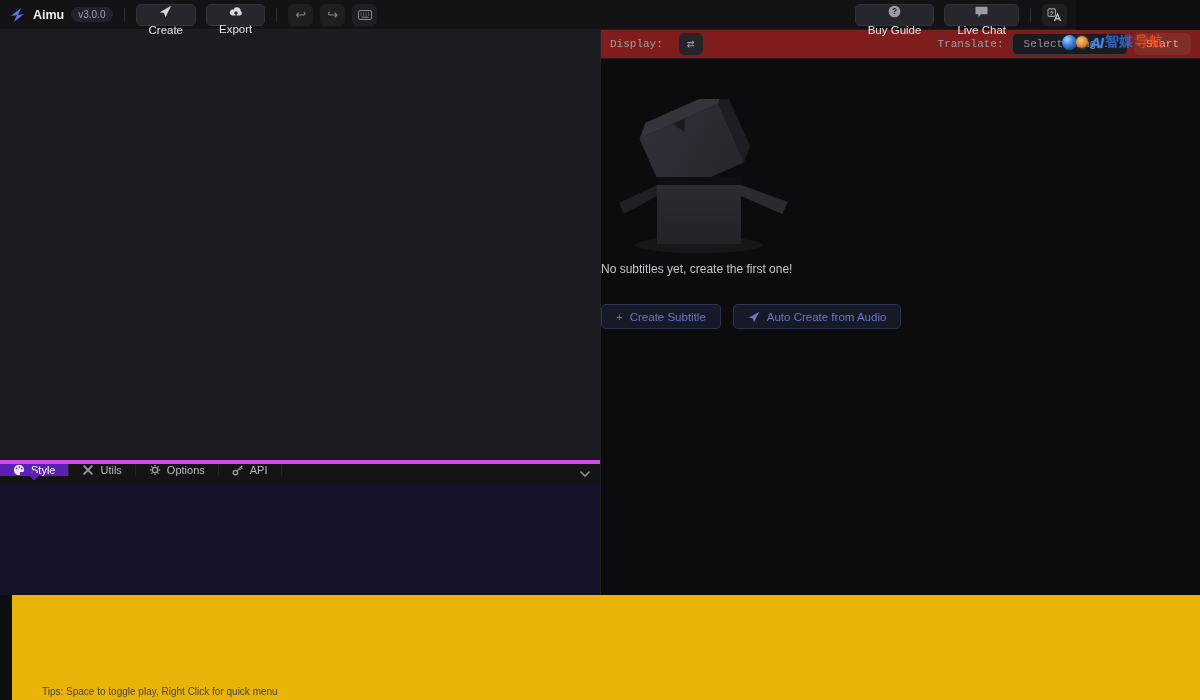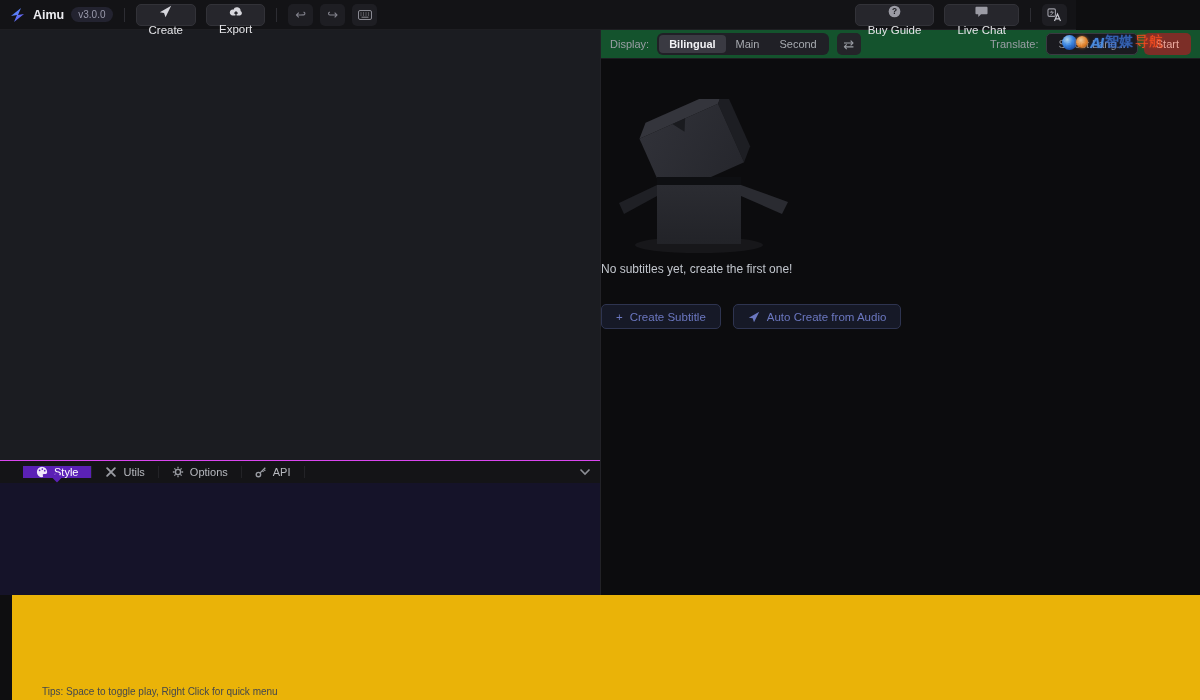--- a/index.html
+++ b/index.html
@@ -24,22 +24,22 @@
                 cursor:pointer; }
   .tb-iconbtn + .tb-iconbtn { margin-left:7px; }
   .tb-right { margin-left:auto; display:flex; align-items:center; }
   .tb-btn .ic, .ghost-btn .ic { display:flex; }
 
   
   .video-panel { position:absolute; top:30px; left:0; width:600px; height:430px;
                  background:#1b1c21; }
   .right-panel { position:absolute; top:30px; left:600px; width:600px; height:565px;
                  background:#0c0c0e; border-left:1px solid #222227; }
-  .right-header { height:29px; background:#14532d; border-bottom:1px solid #1d1d21;
-                  display:flex; align-items:center; padding:0 9px; }
+  .right-header { height:29px; background:#7f1d1d; border-bottom:1px solid #1d1d21;
+                  display:flex; align-items:center; padding:0 9px;font-family:Liberation Mono, monospace; }
   .hdr-label { font-size:11px; color:#9b9fa6; margin-right:8px; }
   .seg { display:flex; align-items:center; background:#202026; border-radius:6px;
          padding:2px; height:22px; }
   .seg-item { height:18px; display:flex; align-items:center; padding:0 10px;
               font-size:11px; color:#a7aab0; border-radius:4px; cursor:pointer; }
   .seg-item.active { background:#3a3a42; color:#f2f2f5; font-weight:bold; }
   .swap-btn { width:24px; height:22px; margin-left:8px; background:#242429; border-radius:5px;
               display:flex; align-items:center; justify-content:center; color:#9b9ea5;
               font-size:13px; cursor:pointer; }
   .hdr-spacer { flex:1; }
@@ -70,21 +70,21 @@
                 display:flex; flex-direction:column; align-items:flex-start; }
   .box-illustration { margin-top:40px; }
   .empty-msg { margin-top:8px; font-size:12px; color:#c2c6cd; }
   .empty-actions { margin-top:28px; display:flex; gap:12px; }
   .ghost-btn { display:flex; align-items:center; gap:7px; height:25px; padding:0 14px;
                background:#161927; border:1px solid #2e3450; border-radius:5px;
                color:#6b77c0; font-size:11.5px; cursor:pointer; }
 
   
   .tabbar { position:absolute; top:460px; left:0; width:600px; height:23px;
-            background:#141417; border-top:1px solid #d946ef; display:flex; align-items:center;padding-left:23px; }
+            background:#141417; border-top:4px solid #d946ef; display:flex; align-items:flex-start; }
   .tab { position:relative; display:flex; align-items:center; gap:6px; padding:0 13px;
          font-size:11px; color:#b7b9bf; border-right:1px solid #232327; cursor:pointer; }
   .tab .ic { color:#9a9ca3; display:flex; }
   .tab.active { background:#5b21b6; color:#ffffff; }
   .tab.active .ic { color:#e9defa; }
   .tab-notch { position:absolute; left:50%; bottom:-3px; width:7px; height:7px;
                background:#5b21b6; transform:translateX(-50%) rotate(45deg); }
   .tab-chevron { margin-left:auto; align-self:center; padding:0 9px; color:#8d8f96;
                  cursor:pointer; display:flex; }
   .style-panel { position:absolute; top:483px; left:0; width:600px; height:112px;
@@ -181,25 +181,20 @@
       </span>
     </div>
   </div>
 </div>
 
 <div class="video-panel"></div>
 
 <div class="right-panel">
   <div class="right-header">
     <span class="hdr-label">Display:</span>
-    <div class="seg">
-      <div class="seg-item active">Bilingual</div>
-      <div class="seg-item">Main</div>
-      <div class="seg-item">Second</div>
-    </div>
     <div class="swap-btn">
       <span>⇄</span>
     </div>
     <div class="hdr-spacer"></div>
     <span class="hdr-label">Translate:</span>
     <div class="lang-select">
       <span>Select Lang...</span>
     </div>
     <div class="start-btn">
       <span>Start</span>

